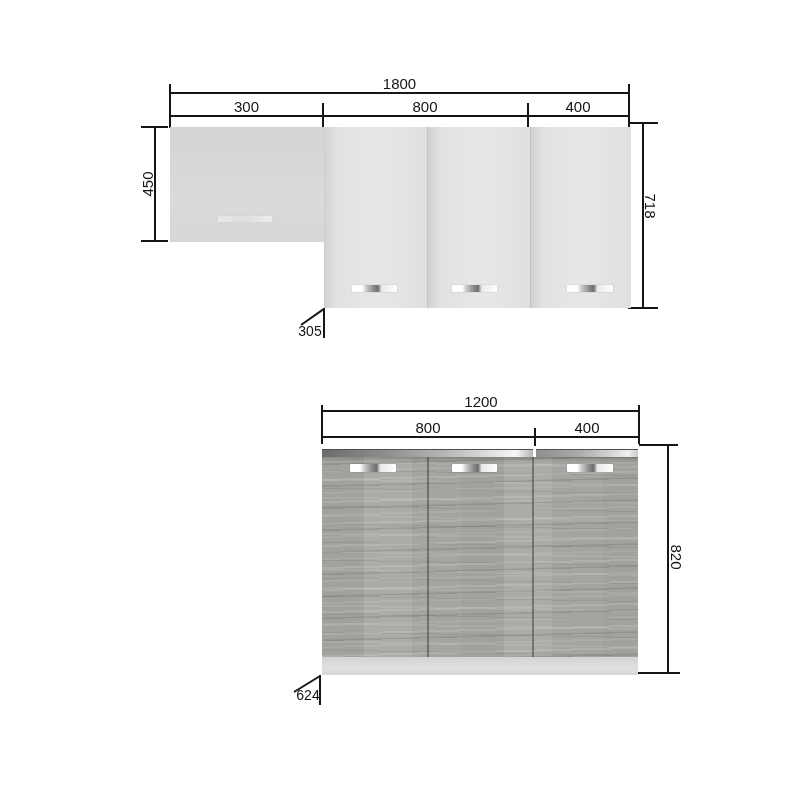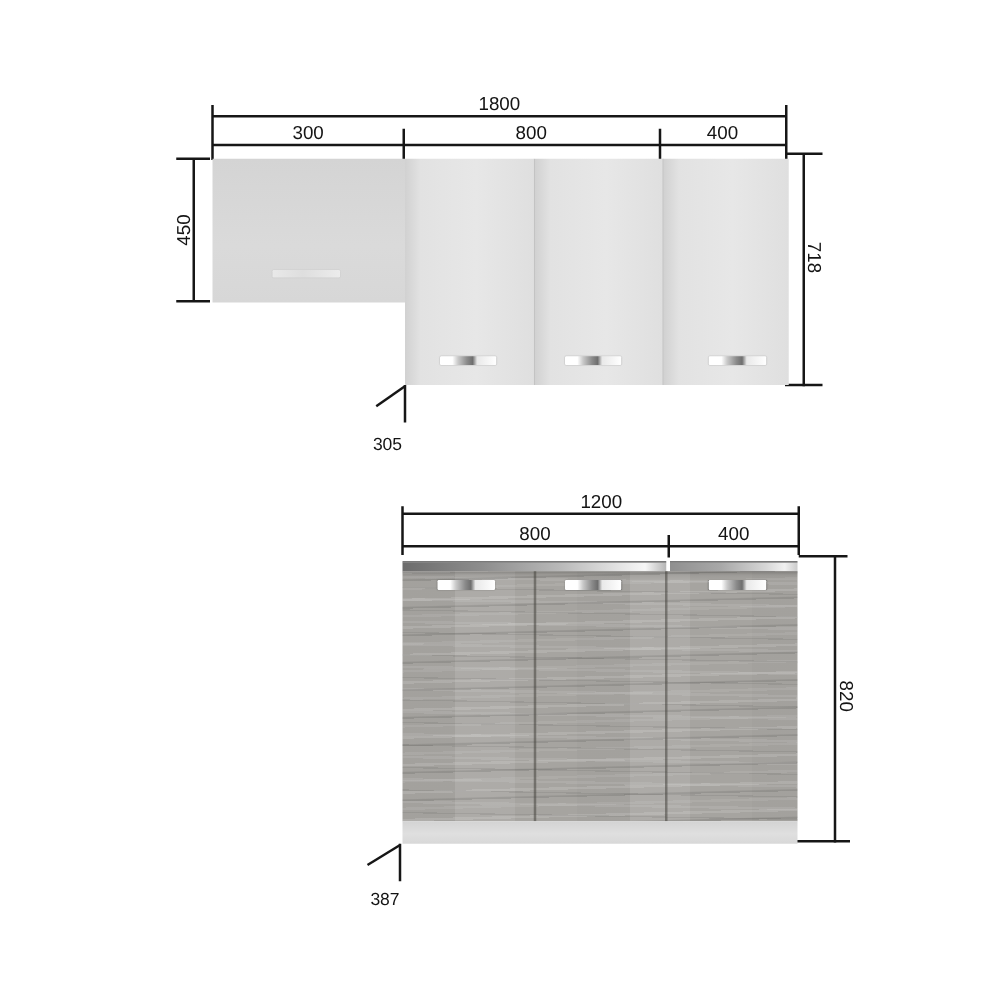--- a/index.html
+++ b/index.html
@@ -6,21 +6,21 @@
   #canvas{
     position:relative;width:800px;height:800px;background:#ffffff;overflow:hidden;
     font-family:"Liberation Sans", sans-serif;color:#151515;
   }
   .abs{position:absolute;}
   .line{position:absolute;background:#161616;}
   .lbl{
     position:absolute;font-size:15px;line-height:15px;color:#141414;
     text-align:center;white-space:nowrap;
   }
-  .lbl-sm{font-size:14px;line-height:14px;margin-top:24px;}
+  .lbl-sm{font-size:14px;line-height:14px;}
   .rotbox{
     position:absolute;width:28px;height:28px;display:flex;
     align-items:center;justify-content:center;
   }
   .rot-ccw{transform:rotate(-90deg);}
   .rot-cw{transform:rotate(90deg);}
   .diag{
     position:absolute;height:2px;background:#161616;transform-origin:left center;
   }
   
@@ -135,16 +135,16 @@
     <div class="wood-seam" style="left:427px;top:457px;height:200px;"></div>
     <div class="wood-seam" style="left:532px;top:457px;height:200px;"></div>
     <div class="handle-chrome" style="left:350px;top:464px;width:46px;height:8px;"></div>
     <div class="handle-chrome" style="left:452px;top:464px;width:45px;height:8px;"></div>
     <div class="handle-chrome" style="left:567px;top:464px;width:46px;height:8px;"></div>
 
     <div class="plinth" style="left:322px;top:657px;width:316px;height:18px;"></div>
 
     <div class="line" style="left:319px;top:675px;width:2px;height:30px;"></div>
     <div class="diag" style="left:294px;top:691px;width:31px;transform:rotate(-31.6deg);"></div>
-    <div class="lbl lbl-sm" style="left:293px;top:688px;width:30px;">387</div>
+    <div class="lbl lbl-sm" style="left:293px;top:688px;width:30px;">624</div>
   </div>
 
 </div>
 
 </body></html>

